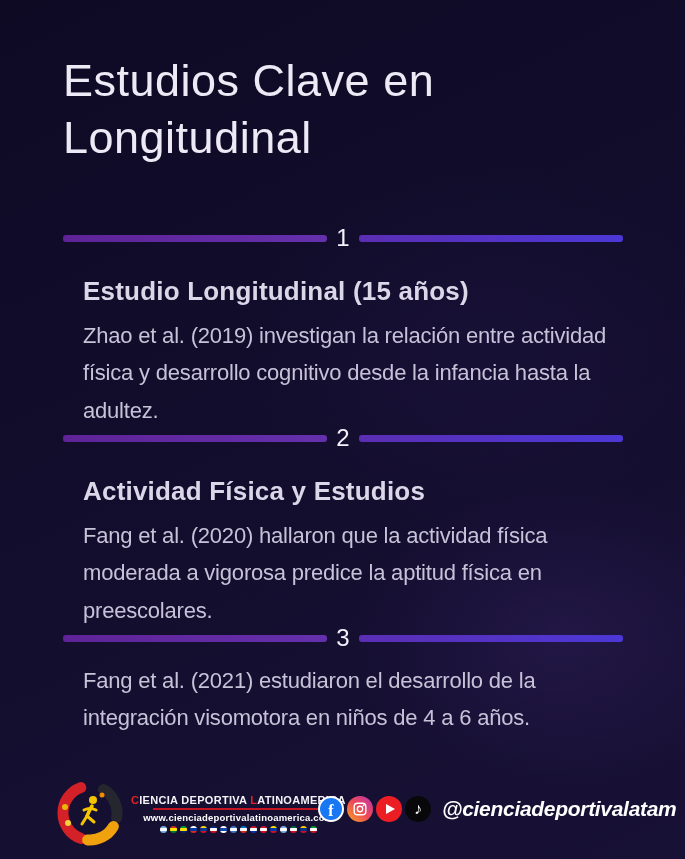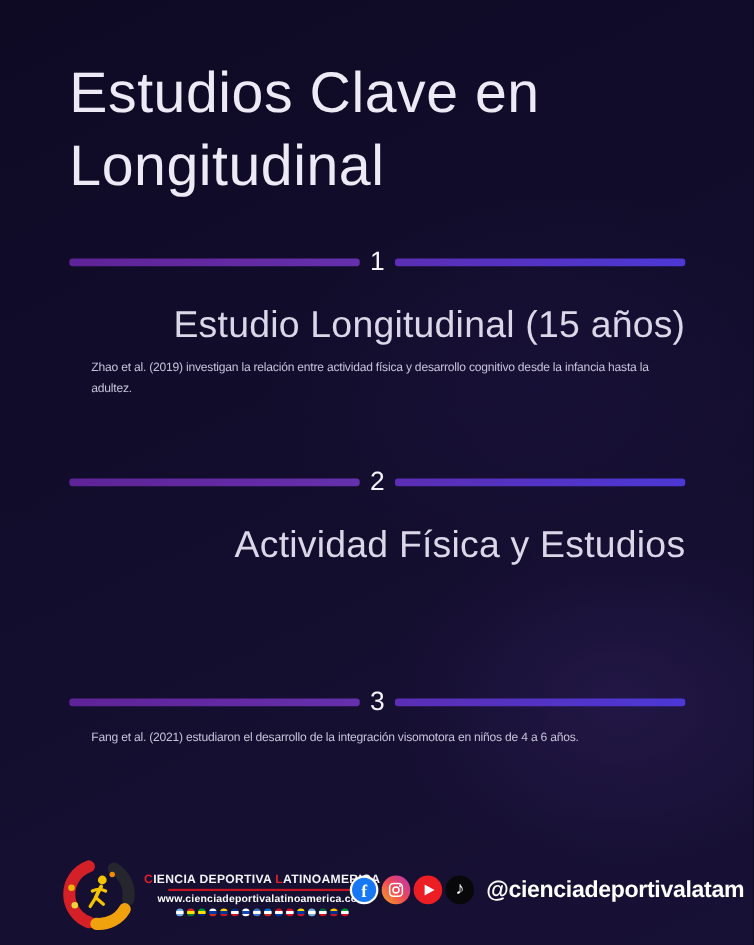--- a/index.html
+++ b/index.html
@@ -15,21 +15,21 @@
       radial-gradient(ellipse 300px 220px at 82% 74%, rgba(90,58,160,0.18), transparent 70%),
       radial-gradient(ellipse 340px 260px at 70% 40%, rgba(70,45,140,0.10), transparent 70%),
       linear-gradient(155deg, #0e0a24 0%, #120d2c 45%, #181136 100%);
   }
 
   
   .title {
     position: absolute;
     left: 63px;
     top: 52px;
-    font-size: 52px;
+    font-size: 45px;
     font-weight: 300;
     letter-spacing: 0.5px;
     line-height: 1.27;
     color: #edeaf6;
   }
 
   
   .section { position: absolute; left: 63px; width: 560px; }
   .s1 { top: 224px; }
   .s2 { top: 424px; }
@@ -42,30 +42,29 @@
   .num {
     margin: 0 9px;
     font-size: 24px;
     font-weight: 400;
     color: #f3f1fa;
     line-height: 1;
   }
 
   .section h2 {
     margin: 24px 0 0 20px;
-    font-size: 34px;
-    font-weight: 400;
+    font-size: 26px;
+    font-weight: 700;
     letter-spacing: 0.2px;
     color: #dbd7e8;
-    text-align: right;
   }
   .section p {
     margin: 10px 0 0 20px;
     max-width: 545px;
-    font-size: 11px;
+    font-size: 22px;
     letter-spacing: -0.2px;
     line-height: 1.7;
     color: #c7c2d8;
   }
 
   
   .brand {
     position: absolute;
     left: 56px;
     top: 779px;
@@ -139,20 +138,21 @@
     margin-left: 3px;
   }
   .tk { background: #08080a; color: #ffffff; font-size: 16px; font-weight: 700; line-height: 1; }
   .handle {
     margin-left: 8px;
     font-size: 21px;
     font-weight: 700;
     letter-spacing: -0.3px;
     color: #ffffff;
     white-space: nowrap;
+    font-style: italic;
   }
 </style>
 </head>
 <body>
 
 <div class="canvas">
 
   <h1 class="title"><span>Estudios Clave en</span><br><span>Longitudinal</span></h1>
 
   <section class="section s1">
@@ -165,20 +165,21 @@
     <p>Zhao et al. (2019) investigan la relación entre actividad física y desarrollo cognitivo desde la infancia hasta la adultez.</p>
   </section>
 
   <section class="section s2">
     <div class="divider-row">
       <span class="seg seg-left"></span>
       <span class="num">2</span>
       <span class="seg seg-right"></span>
     </div>
     <h2>Actividad Física y Estudios</h2>
+    <p>Fang et al. (2020) hallaron que la actividad física moderada a vigorosa predice la aptitud física en preescolares.</p>
   </section>
 
   <section class="section s3">
     <div class="divider-row">
       <span class="seg seg-left"></span>
       <span class="num">3</span>
       <span class="seg seg-right"></span>
     </div>
     <p>Fang et al. (2021) estudiaron el desarrollo de la integración visomotora en niños de 4 a 6 años.</p>
   </section>

